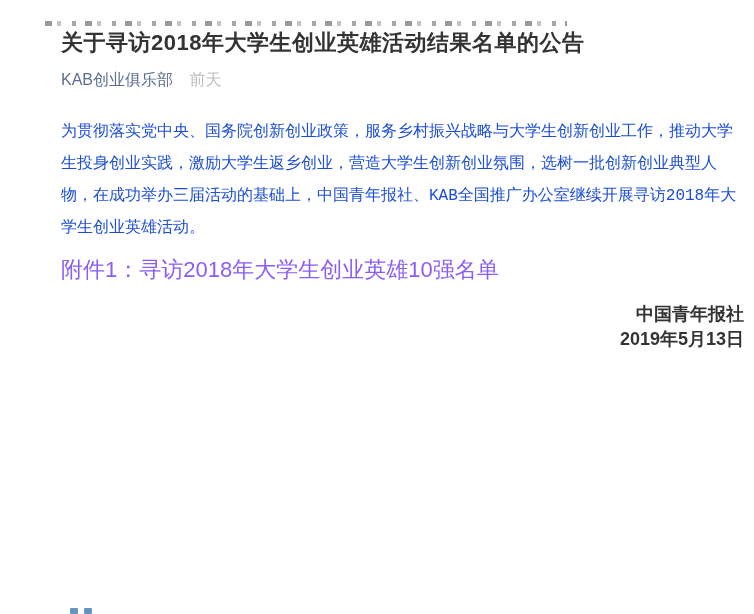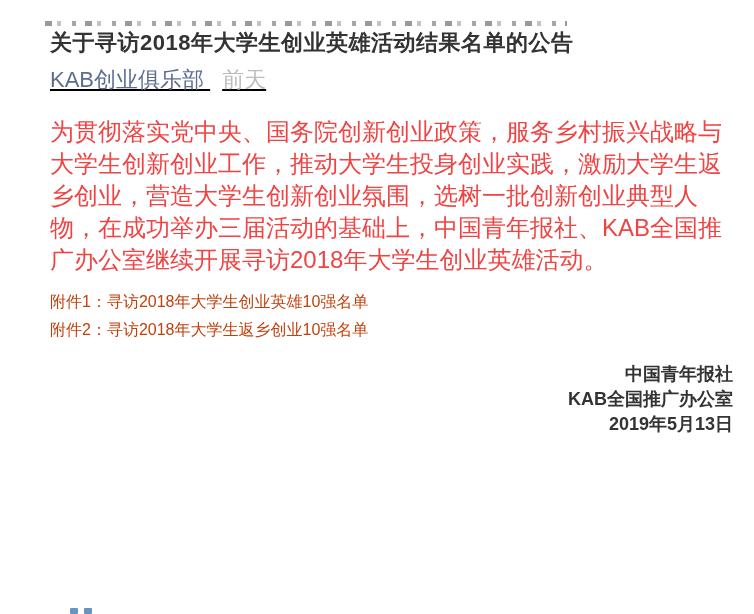--- a/index.html
+++ b/index.html
@@ -30,57 +30,57 @@
       rgba(0,0,0,0) 7px 12px,
       rgba(120,120,128,0.55) 12px 16px,
       rgba(0,0,0,0) 16px 27px,
       rgba(85,85,92,0.65) 27px 31px,
       rgba(0,0,0,0) 31px 40px
     );
     opacity: 0.8;
   }
   .content {
     position: absolute;
-    left: 50px;
+    left: 61px;
     top: 28px;
     width: 683px;
   }
   .title {
     margin: 0 0 12px 0;
     font-size: 22px;
     line-height: 30px;
     font-weight: 700;
     color: #333333;
     letter-spacing: 0.5px;
   }
   .byline {
     margin: 0 0 26px 0;
-    font-size: 22px;
+    font-size: 16px;
     line-height: 20px;
-    text-decoration: underline;
   }
   .byline .author {
     color: #5d6d91;
     cursor: pointer;
   }
   .byline .time {
     color: #bdbdbd;
     margin-left: 12px;
   }
   .article-paragraph {
     margin: 0 0 12px 0;
-    font-size: 24px;
+    font-size: 16px;
     line-height: 32px;
-    color: #ef4444;
+    color: #1d4ed8;
+    font-family: Liberation Mono, monospace;
   }
   .attachments {
     margin-top: 0;
-    font-size: 16px;
+    font-size: 22px;
     line-height: 28px;
-    color: #c2410c;
+    color: #8b5cf6;
   }
   .attachment-line {
     white-space: nowrap;
   }
   .signature {
     margin-top: 18px;
     text-align: right;
     font-size: 18px;
     line-height: 25px;
     font-weight: 700;
@@ -120,26 +120,24 @@
       <span class="author">KAB创业俱乐部</span>
       <span class="time">前天</span>
     </div>
 
     <div class="article">
       <p class="article-paragraph">为贯彻落实党中央、国务院创新创业政策，服务乡村振兴战略与大学生创新创业工作，推动大学生投身创业实践，激励大学生返乡创业，营造大学生创新创业氛围，选树一批创新创业典型人物，在成功举办三届活动的基础上，中国青年报社、KAB全国推广办公室继续开展寻访2018年大学生创业英雄活动。</p>
     </div>
 
     <div class="attachments">
       <div class="attachment-line">附件1：寻访2018年大学生创业英雄10强名单</div>
-      <div class="attachment-line">附件2：寻访2018年大学生返乡创业10强名单</div>
     </div>
 
     <div class="signature">
       <div>中国青年报社</div>
-      <div>KAB全国推广办公室</div>
       <div>2019年5月13日</div>
     </div>
 
   </div>
 
   <div class="bottom-remnant">
     <i></i>
       <i></i>
   </div>
 

